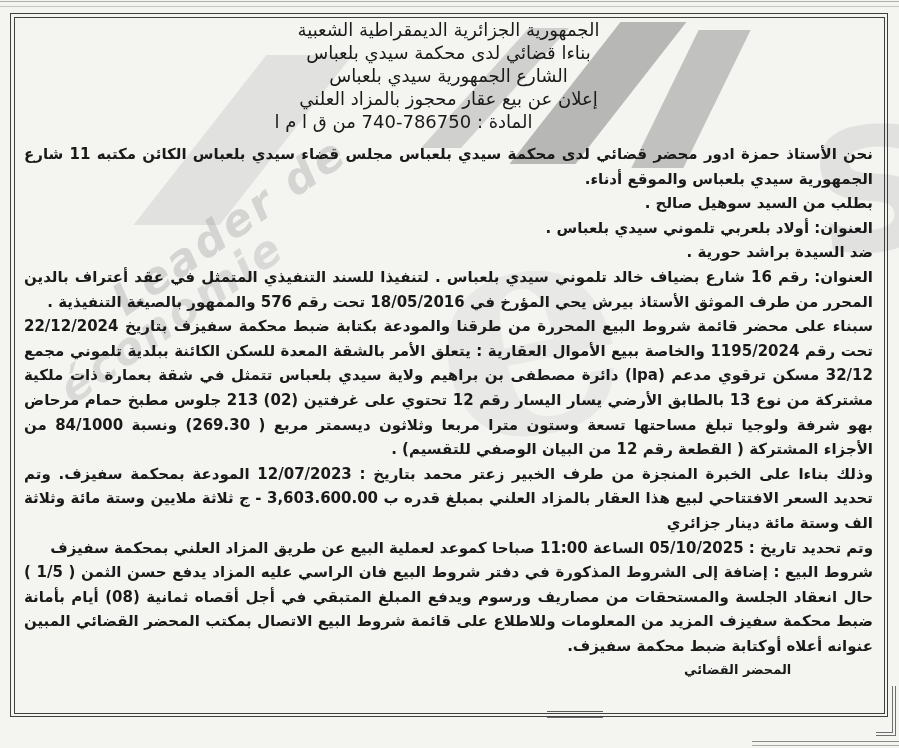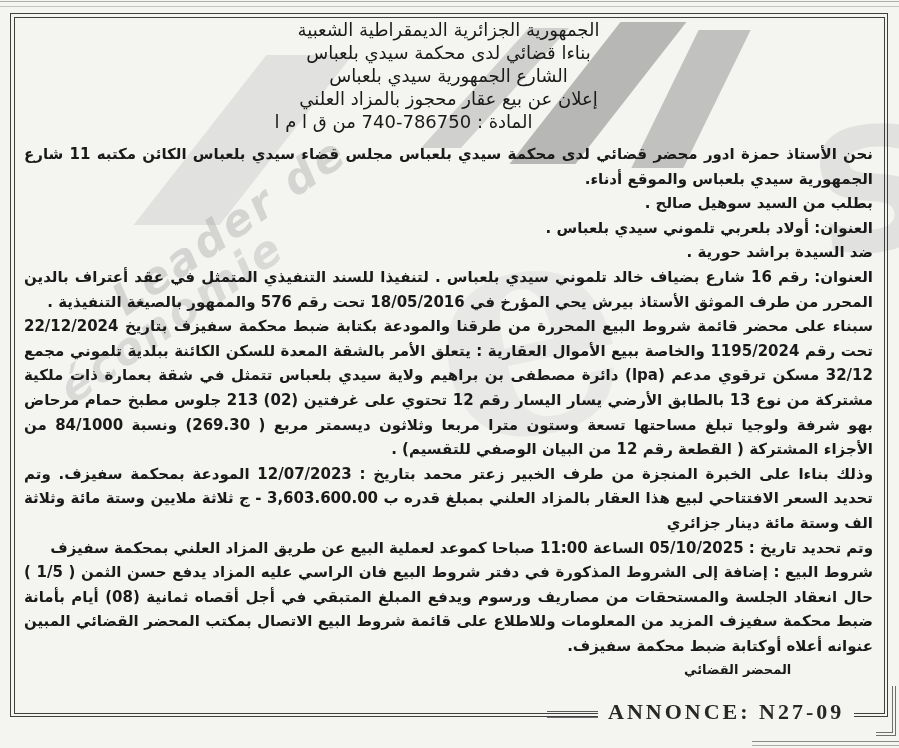--- a/index.html
+++ b/index.html
@@ -133,15 +133,14 @@
       <p>العنوان: رقم 16 شارع بضياف خالد تلموني سيدي بلعباس . لتنفيذا للسند التنفيذي المتمثل في عقد أعتراف بالدين المحرر من طرف الموثق الأستاذ بيرش يحي المؤرخ في 18/05/2016 تحت رقم 576 والممهور بالصيغة التنفيذية .</p>
       <p>سبناء على محضر قائمة شروط البيع المحررة من طرقنا والمودعة بكتابة ضبط محكمة سفيزف بتاريخ 22/12/2024 تحت رقم 1195/2024 والخاصة ببيع الأموال العقارية : يتعلق الأمر بالشقة المعدة للسكن الكائنة ببلدية تلموني مجمع 32/12 مسكن ترقوي مدعم (lpa) دائرة مصطفى بن براهيم ولاية سيدي بلعباس تتمثل في شقة بعمارة ذات ملكية مشتركة من نوع 13 بالطابق الأرضي يسار اليسار رقم 12 تحتوي على غرفتين (02) 213 جلوس مطبخ حمام مرحاض بهو شرفة ولوجيا تبلغ مساحتها تسعة وستون مترا مربعا وثلاثون ديسمتر مربع ( 269.30) ونسبة 84/1000 من الأجزاء المشتركة ( القطعة رقم 12 من البيان الوصفي للتقسيم) .</p>
       <p>وذلك بناءا على الخبرة المنجزة من طرف الخبير زعتر محمد بتاريخ : 12/07/2023 المودعة بمحكمة سفيزف. وتم تحديد السعر الافتتاحي لبيع هذا العقار بالمزاد العلني بمبلغ قدره ب 3,603.600.00 - ج ثلاثة ملايين وستة مائة وثلاثة الف وستة مائة دينار جزائري</p>
       <p>وتم تحديد تاريخ : 05/10/2025 الساعة 11:00 صباحا كموعد لعملية البيع عن طريق المزاد العلني بمحكمة سفيزف</p>
       <p>شروط البيع : إضافة إلى الشروط المذكورة في دفتر شروط البيع فان الراسي عليه المزاد يدفع حسن الثمن ( 1/5 ) حال انعقاد الجلسة والمستحقات من مصاريف ورسوم ويدفع المبلغ المتبقي في أجل أقصاه ثمانية (08) أيام بأمانة ضبط محكمة سفيزف المزيد من المعلومات وللاطلاع على قائمة شروط البيع الاتصال بمكتب المحضر القضائي المبين عنوانه أعلاه أوكتابة ضبط محكمة سفيزف.</p>
     </div>
 
     <div class="signature">المحضر القضائي</div>
   </div>
 
-  <div class="annonce-box">ANNONCE: N27-09</div>
 
 </div>
 
 </body></html>

